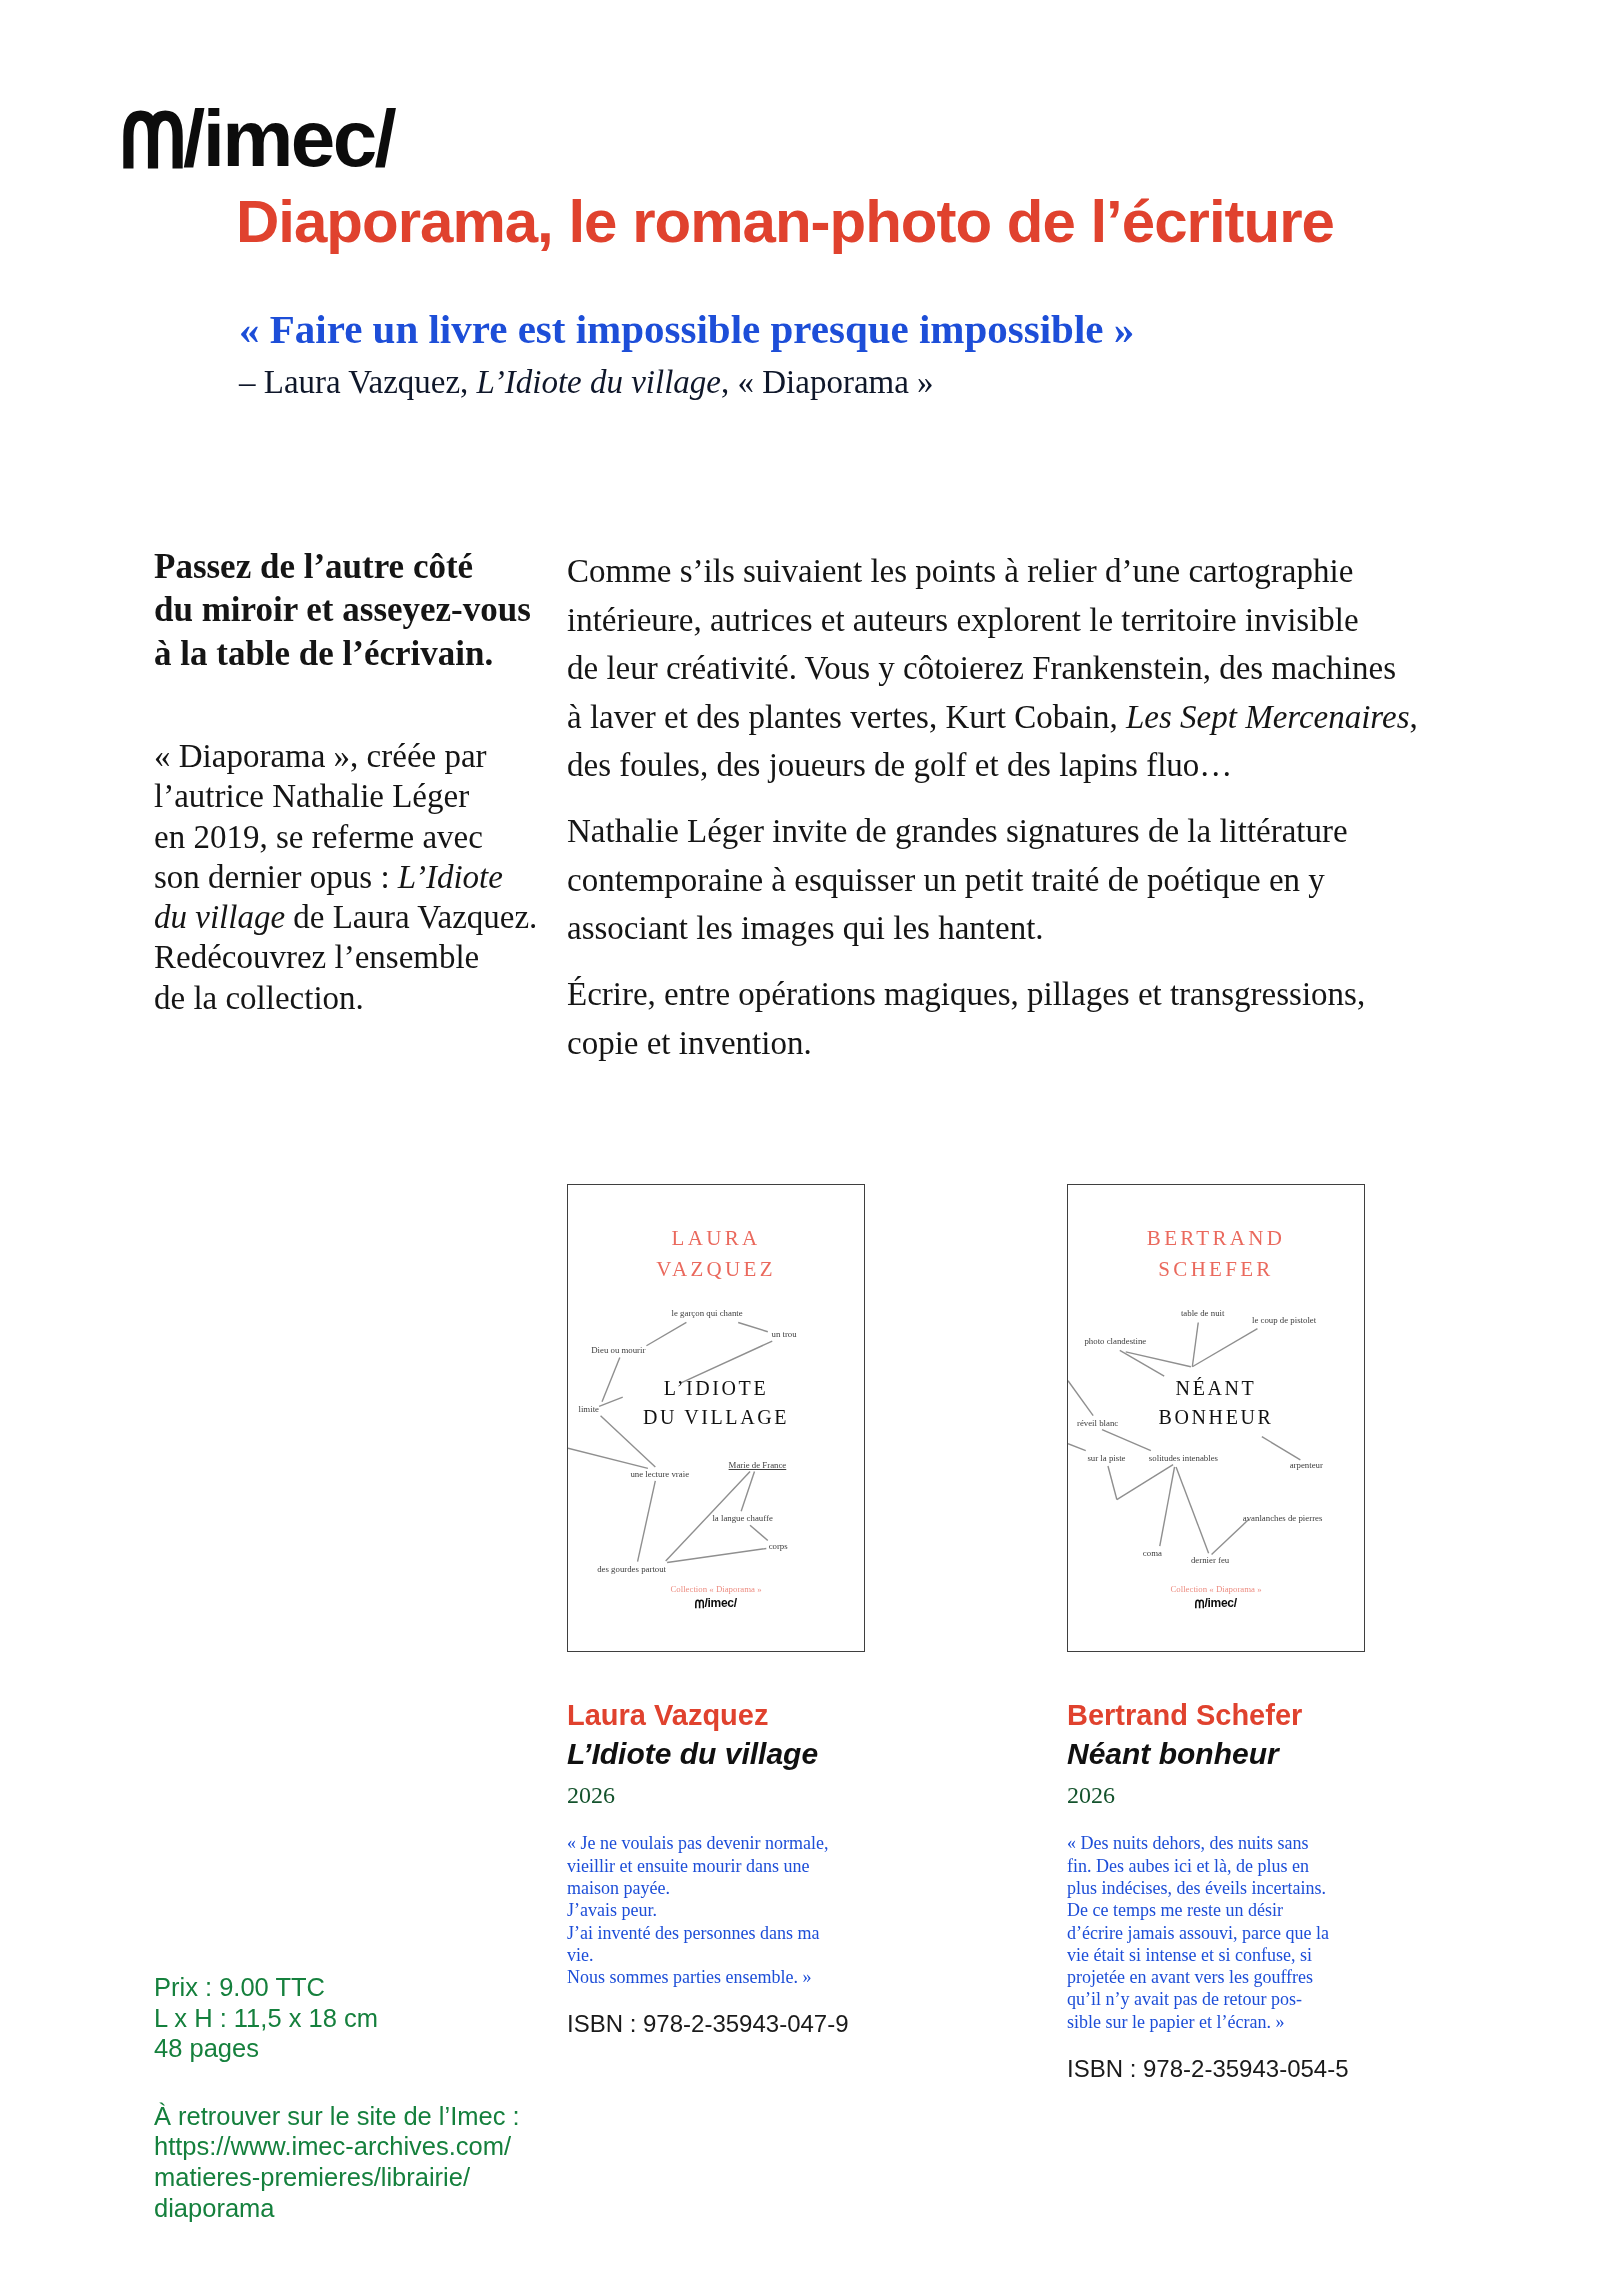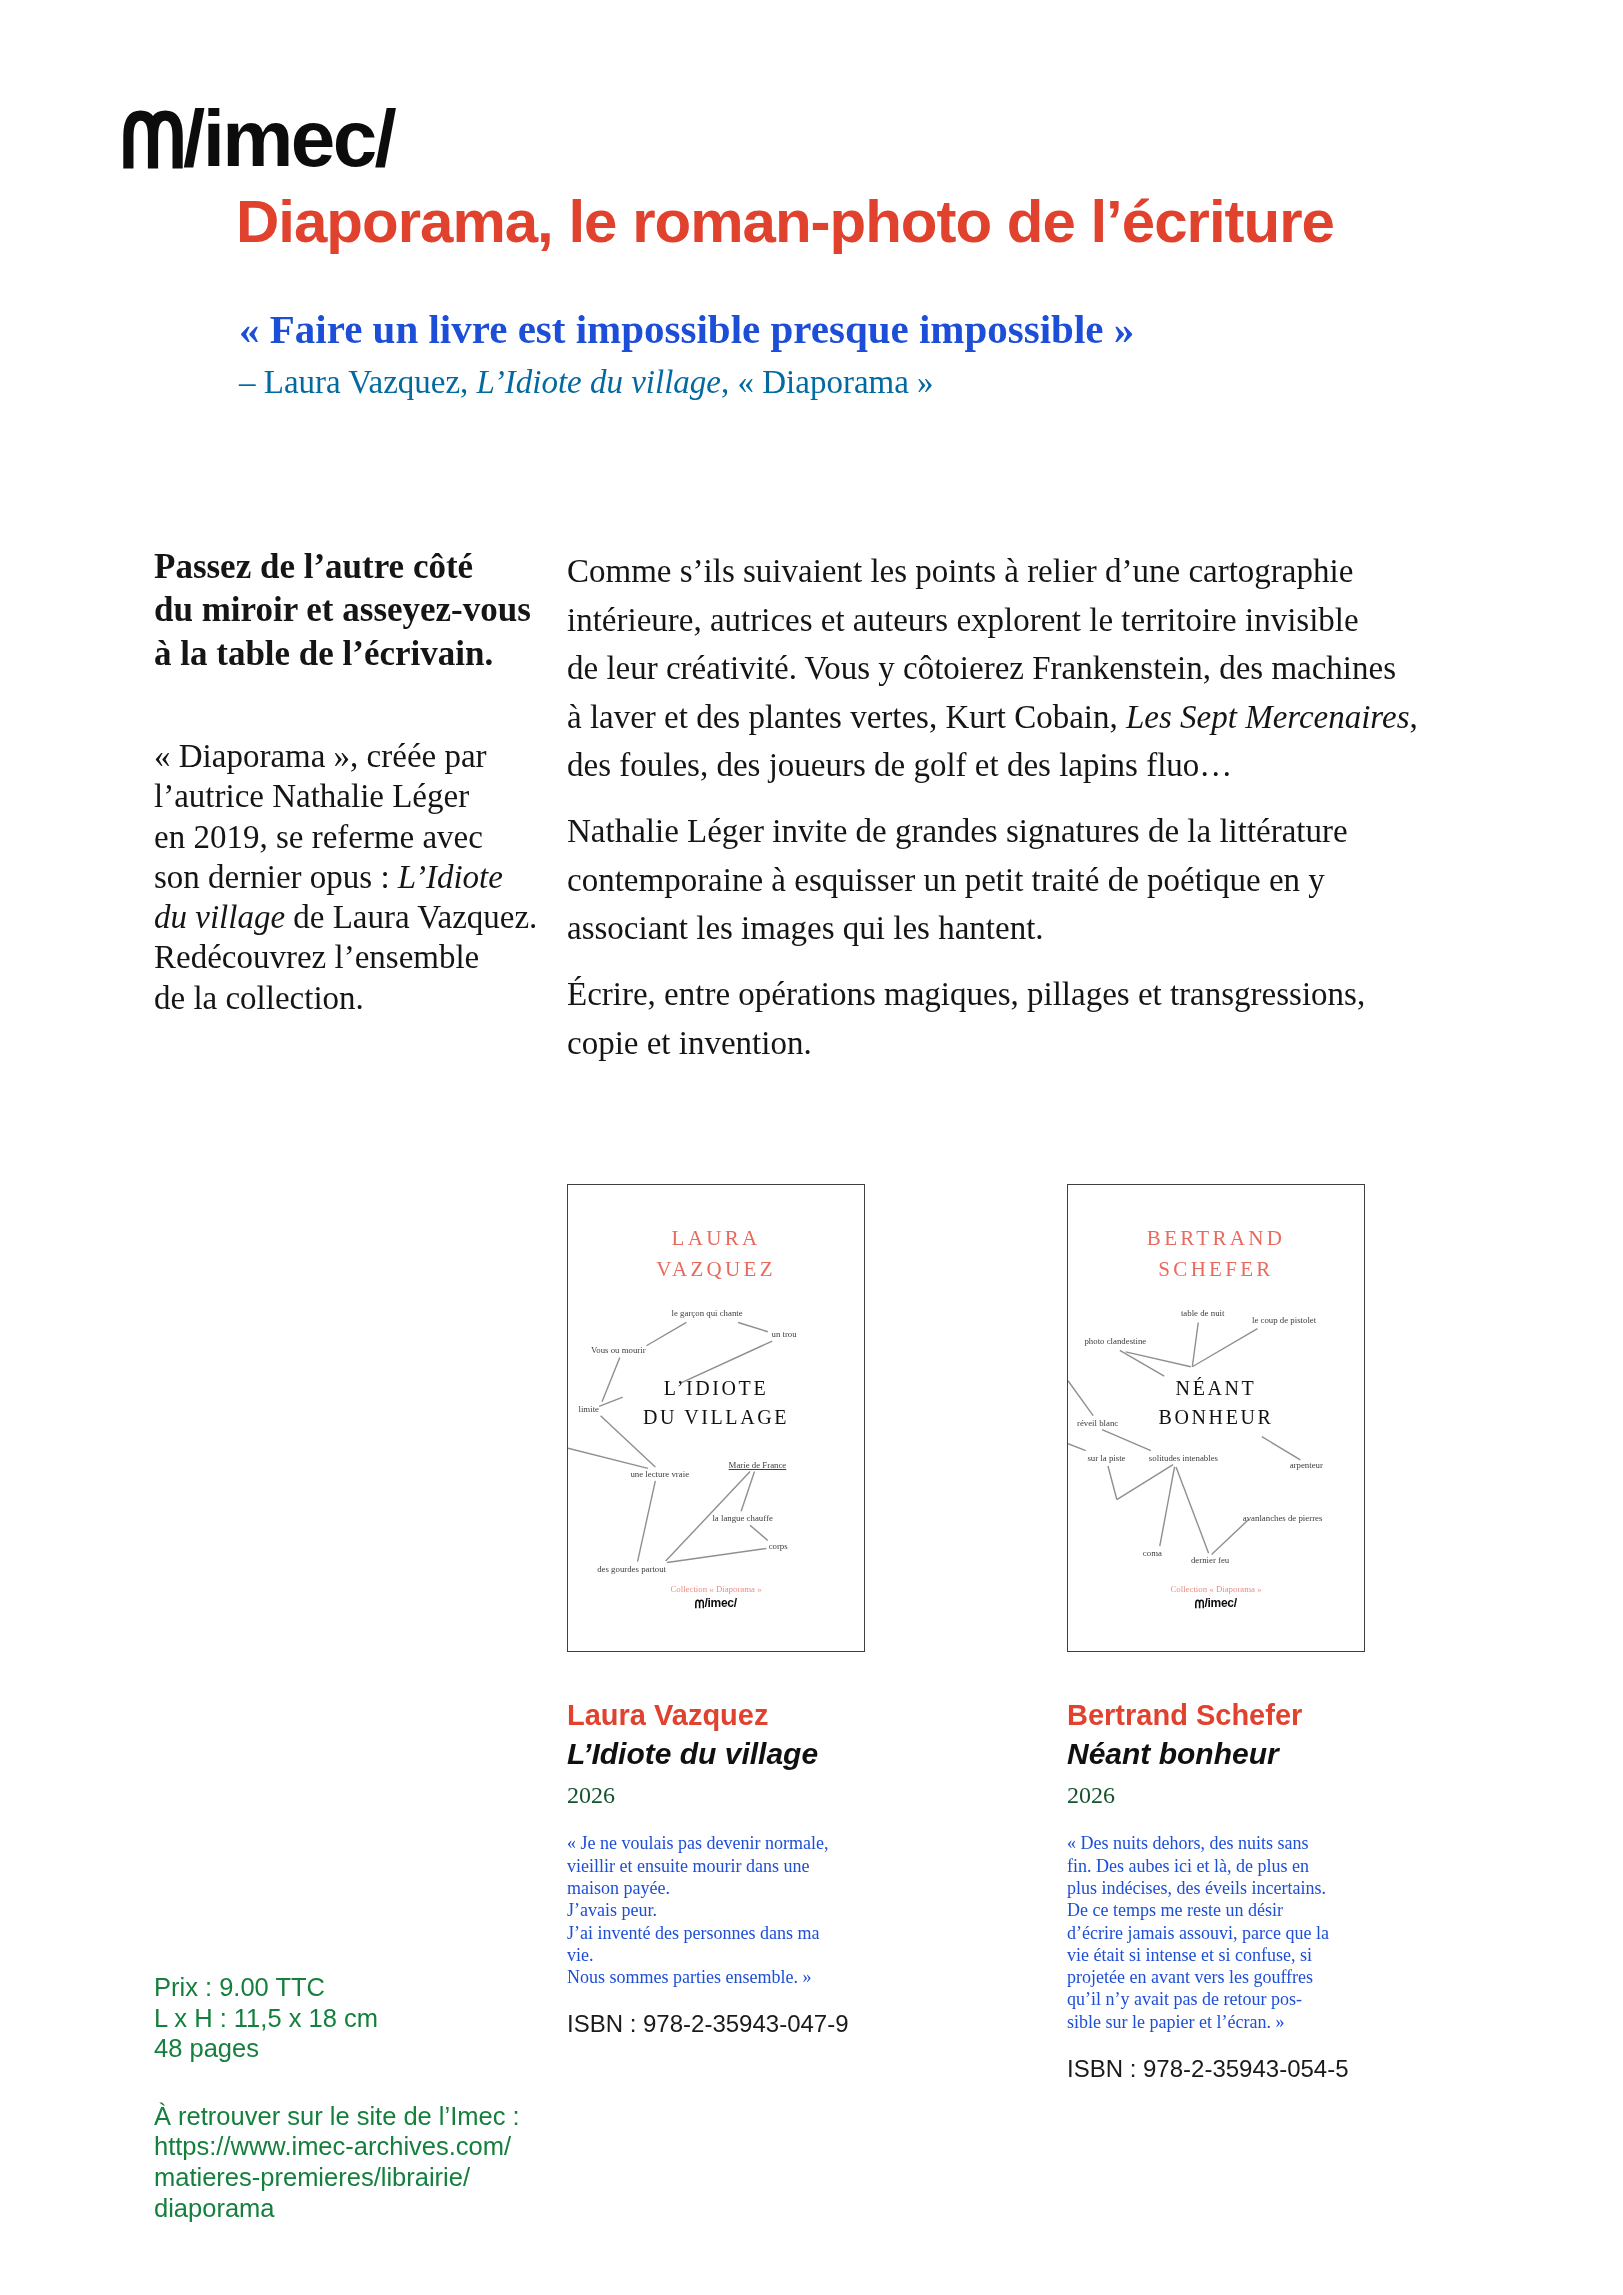--- a/index.html
+++ b/index.html
@@ -25,21 +25,21 @@
   .logo .logo-rest{
     font-family:"Liberation Sans",sans-serif;font-weight:700;
     font-size:80px;line-height:0.78;letter-spacing:-2.6px;color:#0c0c0c;
   }
   .page-title{
     left:236px;top:187px;
     font-family:"Liberation Sans",sans-serif;font-weight:700;
     font-size:60px;letter-spacing:-1px;color:var(--accent);
   }
   .h-quote{left:239px;top:305px;font-weight:700;font-size:41px;color:#1d4ed8;}
-  .h-attr{left:239px;top:364px;font-size:33px;color:#0369a1;text-align:center;}
+  .h-attr{left:239px;top:364px;font-size:33px;color:#0f172a;text-align:center;}
 
   
   .intro{left:154px;top:545px;width:406px;}
   .intro-lead{font-weight:700;font-size:35px;line-height:1.24;}
   .intro-para{font-size:33px;line-height:1.22;margin-top:61px;}
 
   
   .maincol{left:567px;top:547px;width:877px;}
   .maincol .para{font-size:33px;line-height:1.47;margin-bottom:17.7px;}
 
@@ -150,21 +150,21 @@
       <line x1="61.5" y1="73" x2="67.5" y2="76.3"></line>
       <line x1="67" y1="78" x2="33.5" y2="81"></line>
     </svg>
   <div class="cover-author">LAURA
 VAZQUEZ</div>
   <div class="cover-title">L’IDIOTE
 DU VILLAGE</div>
   <div class="labels">
       <div class="cover-label" style="left: 47%; top: 27.5%;">le garçon qui chante</div>
       <div class="cover-label" style="left: 73%; top: 32%;">un trou</div>
-      <div class="cover-label" style="left: 17%; top: 35.5%;">Vous ou mourir</div>
+      <div class="cover-label" style="left: 17%; top: 35.5%;">Dieu ou mourir</div>
       <div class="cover-label" style="left: 7%; top: 48%;">limite</div>
       <div class="cover-label" style="left: 64%; top: 60%; text-decoration: underline;">Marie de France</div>
       <div class="cover-label" style="left: 31%; top: 62%;">une lecture vraie</div>
       <div class="cover-label" style="left: 59%; top: 71.5%;">la langue chauffe</div>
       <div class="cover-label" style="left: 71%; top: 77.5%;">corps</div>
       <div class="cover-label" style="left: 21.5%; top: 82.5%;">des gourdes partout</div>
     </div>
   <div class="cover-collection">Collection « Diaporama »</div>
   <div class="cover-logo">
     <svg class="m-glyph" viewBox="0 0 100 100" aria-hidden="true">

